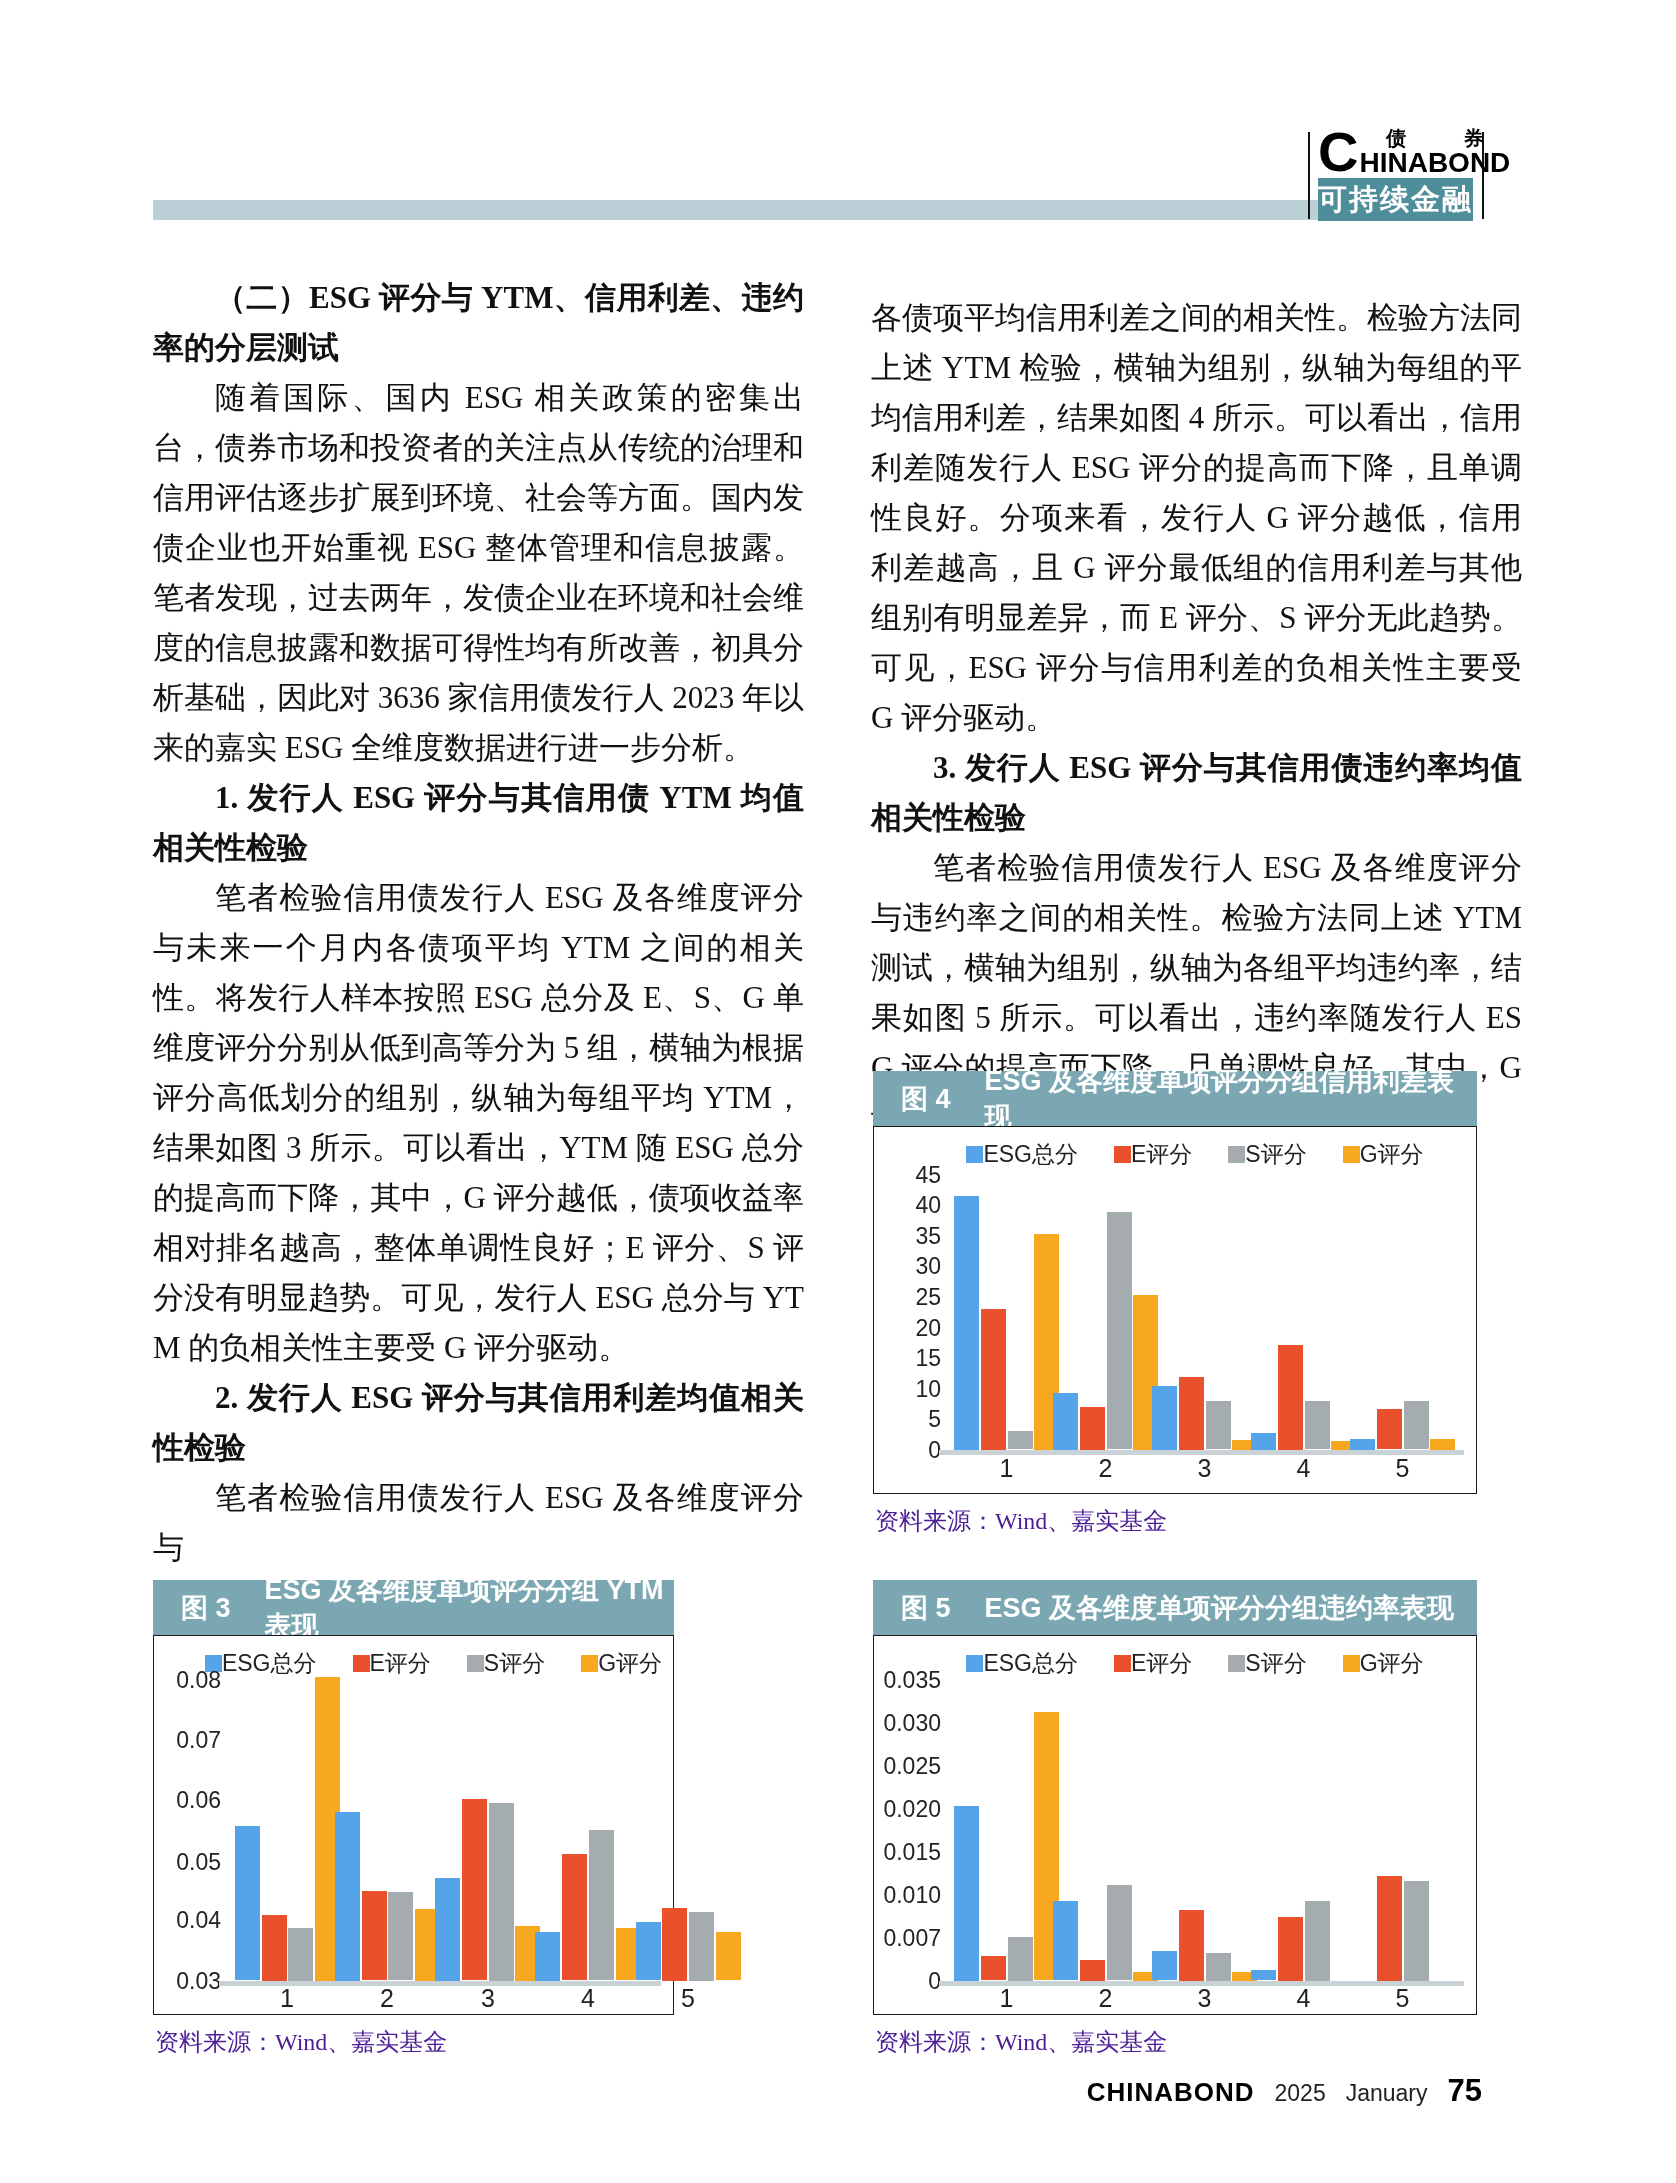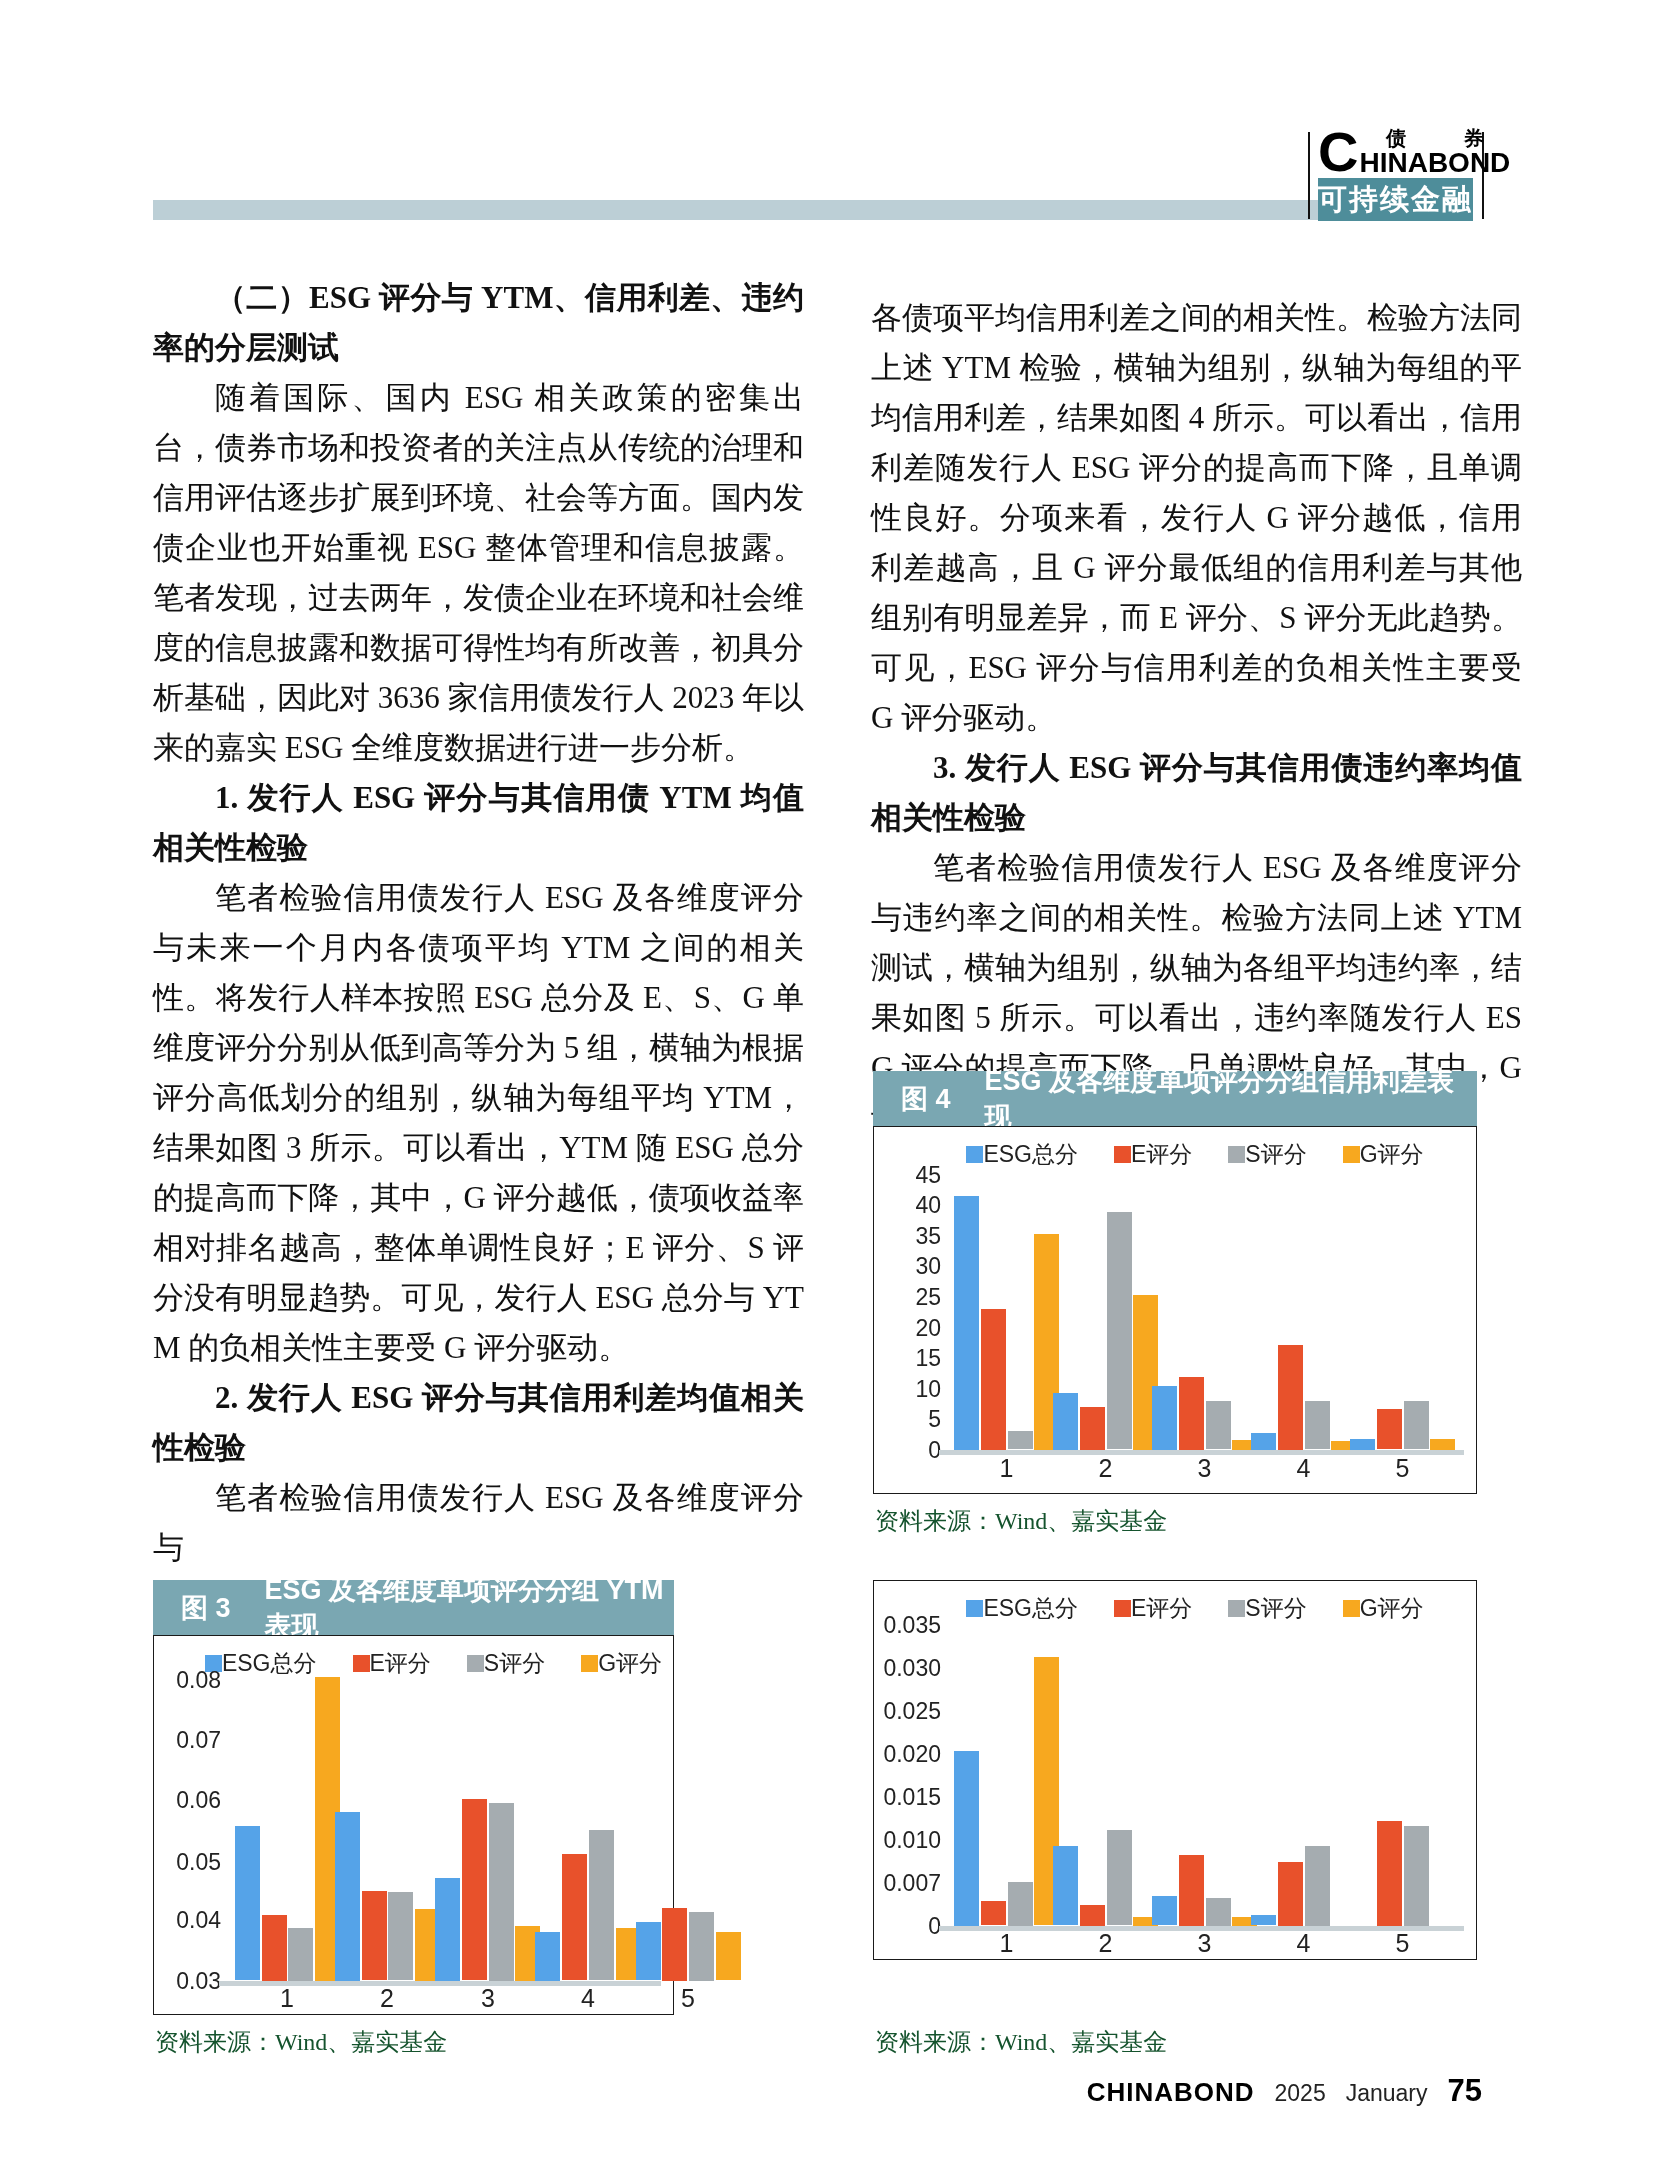--- a/index.html
+++ b/index.html
@@ -35,21 +35,21 @@
   .chart .chart-title .fig-label{margin-right:34px; white-space:nowrap;}
   .chart .chart-body{position:relative; background:#fff; border:1px solid #1a1a1a; box-sizing:border-box;}
   .legend{position:absolute; left:40px; right:0; display:flex; justify-content:center; gap:36px; top:12px;}
   .legend-item{display:flex; align-items:center; }
   .legend-swatch{width:17px; height:17px; display:inline-block;}
   .legend-label{font-size:23px; color:#222;}
   .ytick{position:absolute; font-size:23px; color:#222; text-align:right;}
   .xlabel{position:absolute; font-size:25px; color:#222; text-align:center;}
   .baseline{position:absolute; height:5px;}
   .bar{position:absolute;}
-  .chart-source{position:absolute; font-size:24px; color:#14532d; font-family:"Liberation Serif", serif;}
+  .chart-source{position:absolute; font-size:24px; color:#4c1d95; font-family:"Liberation Serif", serif;}
   
   .footer{position:absolute; top:2073px; left:891px; width:591px;
     display:flex; justify-content:flex-end; align-items:baseline; gap:20px;
     font-family:"Liberation Sans", sans-serif; color:#222;}
   .footer .journal{font-weight:bold; font-size:26px; letter-spacing:1px; color:#000;}
   .footer .year,.footer .month{font-size:23px;}
   .footer .pageno{font-weight:bold; font-size:31px; color:#000;}
 </style>
 </head>
 <body>
@@ -201,20 +201,24 @@
         <div class="bar" style="left: 482px; top: 286px; width: 25px; height: 58px; background: rgb(85, 163, 232);"></div>
         <div class="bar" style="left: 508px; top: 272px; width: 25px; height: 73px; background: rgb(232, 81, 43);"></div>
         <div class="bar" style="left: 535px; top: 276px; width: 25px; height: 69px; background: rgb(165, 172, 176);"></div>
         <div class="bar" style="left: 562px; top: 296px; width: 25px; height: 48px; background: rgb(247, 168, 31);"></div>
         <div class="xlabel" style="left: 484px; width: 100px; top: 348px;">5</div>
       </div>
   </div>
   <div class="chart-source" style="left:155px; top:2026px;">资料来源：Wind、嘉实基金</div>
 
   <div class="chart" style="left:873px; top:1580px; width:604px;">
+    <div class="chart-title" style="background: rgb(122, 167, 178);">
+      <span class="fig-label">图 5</span>
+      <span>ESG 及各维度单项评分分组违约率表现</span>
+    </div>
     <div class="chart-body" style="height:380px;">
         <div class="legend">
           <span class="legend-item">
             <span class="legend-swatch" style="background: rgb(85, 163, 232);"></span>
             <span class="legend-label">ESG总分</span>
           </span>
           <span class="legend-item">
             <span class="legend-swatch" style="background: rgb(232, 81, 43);"></span>
             <span class="legend-label">E评分</span>
           </span>

